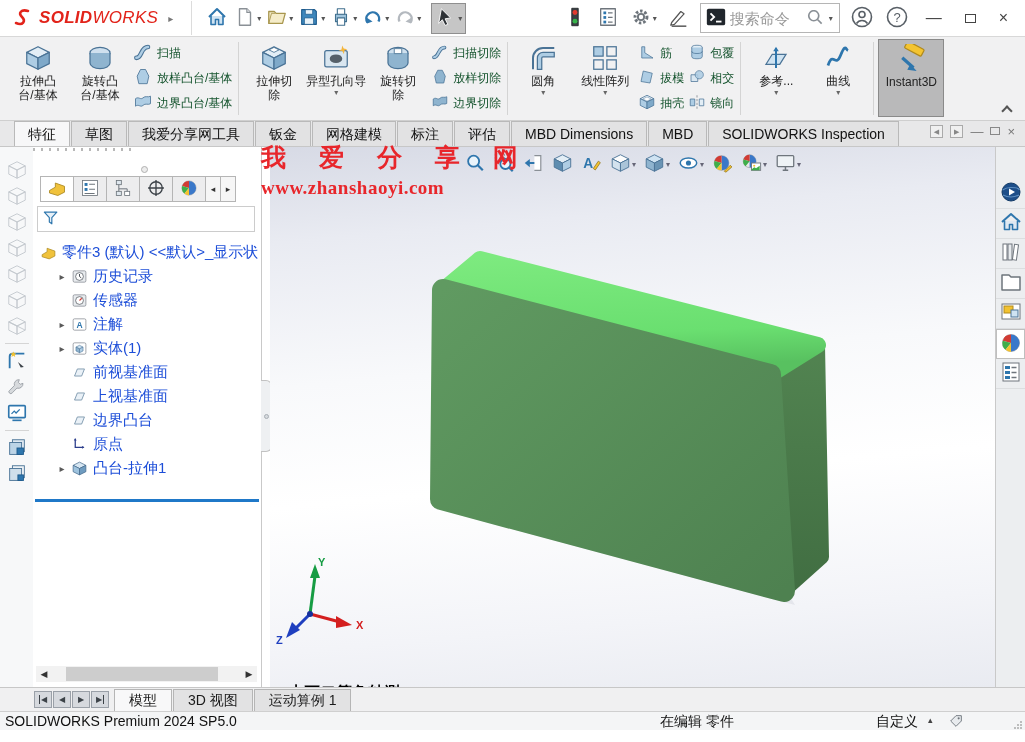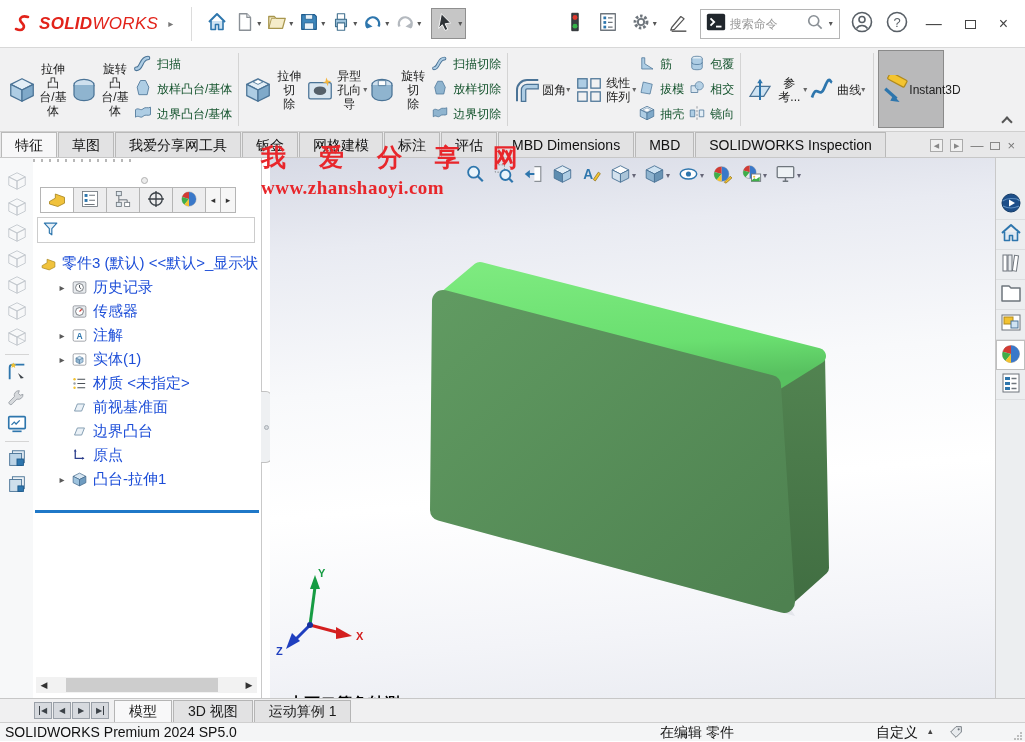--- a/index.html
+++ b/index.html
@@ -1,55 +1,55 @@
 <!DOCTYPE html>
 <html><head>
 <meta charset="utf-8">
 <style>
   *{box-sizing:border-box;margin:0;padding:0}
   html,body{width:1025px;height:742px;overflow:hidden}
   body{font-family:"Liberation Sans",sans-serif;font-size:13px;color:#1a1a1a;background:#fff;position:relative}
 
   
-  .titlebar{height:48px;border-bottom:1px solid #d8d8d8;display:flex;align-items:center;background:#fff}
+  .titlebar{height:37px;border-bottom:1px solid #d8d8d8;display:flex;align-items:center;background:#fff}
   .logo{display:flex;align-items:center;gap:3px;padding-left:10px}
   .logo-mark{width:26px;height:24px}
   .logo-text{color:#e2231a;font-size:17px;font-style:italic;letter-spacing:.3px;white-space:nowrap}
   .logo-text .b{font-weight:bold}
   .flyout-arrow{color:#777;font-size:10px;margin-left:10px}
   .tb-sep{width:1px;height:34px;background:#dcdcdc;margin:0 12px 0 18px}
   .qat{display:flex;align-items:center;gap:3px}
   .qbtn{display:flex;align-items:center;padding:2px 1px;border-radius:2px}
   .dd{font-size:8px;color:#555;margin-left:1px}
   .qsel{background:#c6c6c6;border:1px solid #8f8f8f;padding:2px 3px;display:flex;align-items:center;margin-left:6px}
   .tb-right{margin-left:auto;display:flex;align-items:center;gap:9px;padding-right:10px}
   .searchbox{display:flex;align-items:center;border:1px solid #b5b5b5;height:30px;width:140px;padding:0 4px;gap:3px;background:#fff}
-  .searchbox input{border:none;outline:none;width:72px;font-size:12px;color:#b91c1c;font-family:"Liberation Sans",sans-serif;background:transparent}
+  .searchbox input{border:none;outline:none;width:72px;font-size:15px;color:#b91c1c;font-family:"Liberation Sans",sans-serif;background:transparent}
   .searchbox input::placeholder{color:#9a9a9a}
   .winbtn{font-size:16px;color:#444;padding:0 7px}
   .maxbox{display:inline-block;width:11px;height:9px;border:1.5px solid #444}
 
   
   .ribbon{height:84px;background:#f1f1f2;border-bottom:1px solid #cfcfcf;position:relative;display:flex}
   #ribbon-groups{display:flex;align-items:stretch;padding:2px 0 2px 4px}
   .rgroup{display:flex;align-items:flex-start;padding:0 3px}
   .rsep{width:1px;background:#d4d4d4;margin:3px 1px}
-  .rbig{width:62px;display:flex;flex-direction:row;align-items:center;padding-top:2px;height:78px}
+  .rbig{width:62px;display:flex;flex-direction:column;align-items:center;padding-top:2px;height:78px}
   .rbig .ricon{height:33px;display:flex;align-items:center}
   .rlabel{font-size:12px;line-height:14px;text-align:center;white-space:pre-line;color:#222}
   .rdd{font-size:8px;color:#666;height:10px;line-height:10px}
   .rbig.pressed{background:#b9b9ba;border:1px solid #8a8a8a;width:66px}
   .rstack{display:flex;flex-direction:column;justify-content:space-between;height:78px;padding:2px 2px}
   .srow{display:flex;align-items:center;gap:4px;height:24px}
   .slabel{font-size:12px;white-space:nowrap;color:#14532d}
   .ribbon-collapse{position:absolute;right:12px;bottom:6px;width:10px;height:10px}
   .chev{display:block;width:8px;height:8px;border-top:2px solid #555;border-right:2px solid #555;transform:rotate(-45deg);margin-top:3px}
 
   
-  .tabbar{height:26px;background:#e8e8e9;border-bottom:1px solid #c7c7c7;display:flex;align-items:flex-end;padding-left:1px}
+  .tabbar{height:26px;background:#e8e8e9;border-bottom:1px solid #c7c7c7;display:flex;padding-left:14px}
   .rtab{height:25px;line-height:24px;padding:0 13px;font-size:14px;background:#e2e2e3;border:1px solid #b9b9b9;border-bottom:none;margin-right:1px;color:#111;white-space:nowrap}
   .rtab.active{background:#f7f7f8}
   .doc-controls{margin-left:auto;display:flex;align-items:center;gap:7px;padding:0 10px 5px 0}
   .dc-box{border:1px solid #aaa;font-size:7px;padding:1px 3px;color:#888;background:#f0f0f0;line-height:9px}
   .dc-g{font-size:13px;color:#777;line-height:13px}
   .dc-rest{display:inline-block;width:10px;height:8px;border:1.4px solid #888}
 
   
   .main{position:relative;height:540px;background:#fff}
 
@@ -681,36 +681,33 @@
               <path d="M7 10l5 2.5V18l-5-2.5z" fill="#8fb4cf" stroke="#4a7396" stroke-width="0.8"></path>
               <path d="M17 10v5.5L12 18v-5.5z" fill="#aecde4" stroke="#4a7396" stroke-width="0.8"></path>
             </svg>
           </span>
           <span class="tlabel">实体(1)</span>
         </div>
         <div class="trow">
           <span class="texp"></span>
           <span class="ticon">
             <svg width="17" height="17" viewBox="0 0 24 24">
-              <circle cx="5" cy="6" r="1.7" fill="#f2c230"></circle>
-              <circle cx="5" cy="12" r="1.7" fill="#9aa0a6"></circle>
-              <circle cx="5" cy="18" r="1.7" fill="#f2c230"></circle>
-              <path d="M9 6h11M9 12h11M9 18h11" stroke="#4a5056" stroke-width="1.7"></path>
-            </svg>
-          </span>
-          <span class="tlabel">材质 &lt;未指定&gt;</span>
+              <path d="M5 17l4-10h10l-4 10z" fill="#dfe9f2" fill-opacity="0.65" stroke="#7c98ad" stroke-width="1.3"></path>
+            </svg>
+          </span>
+          <span class="tlabel">前视基准面</span>
         </div>
         <div class="trow">
           <span class="texp"></span>
           <span class="ticon">
             <svg width="17" height="17" viewBox="0 0 24 24">
               <path d="M5 17l4-10h10l-4 10z" fill="#dfe9f2" fill-opacity="0.65" stroke="#7c98ad" stroke-width="1.3"></path>
             </svg>
           </span>
-          <span class="tlabel">前视基准面</span>
+          <span class="tlabel">上视基准面</span>
         </div>
         <div class="trow">
           <span class="texp"></span>
           <span class="ticon">
             <svg width="17" height="17" viewBox="0 0 24 24">
               <path d="M5 17l4-10h10l-4 10z" fill="#dfe9f2" fill-opacity="0.65" stroke="#7c98ad" stroke-width="1.3"></path>
             </svg>
           </span>
           <span class="tlabel">边界凸台</span>
         </div>

